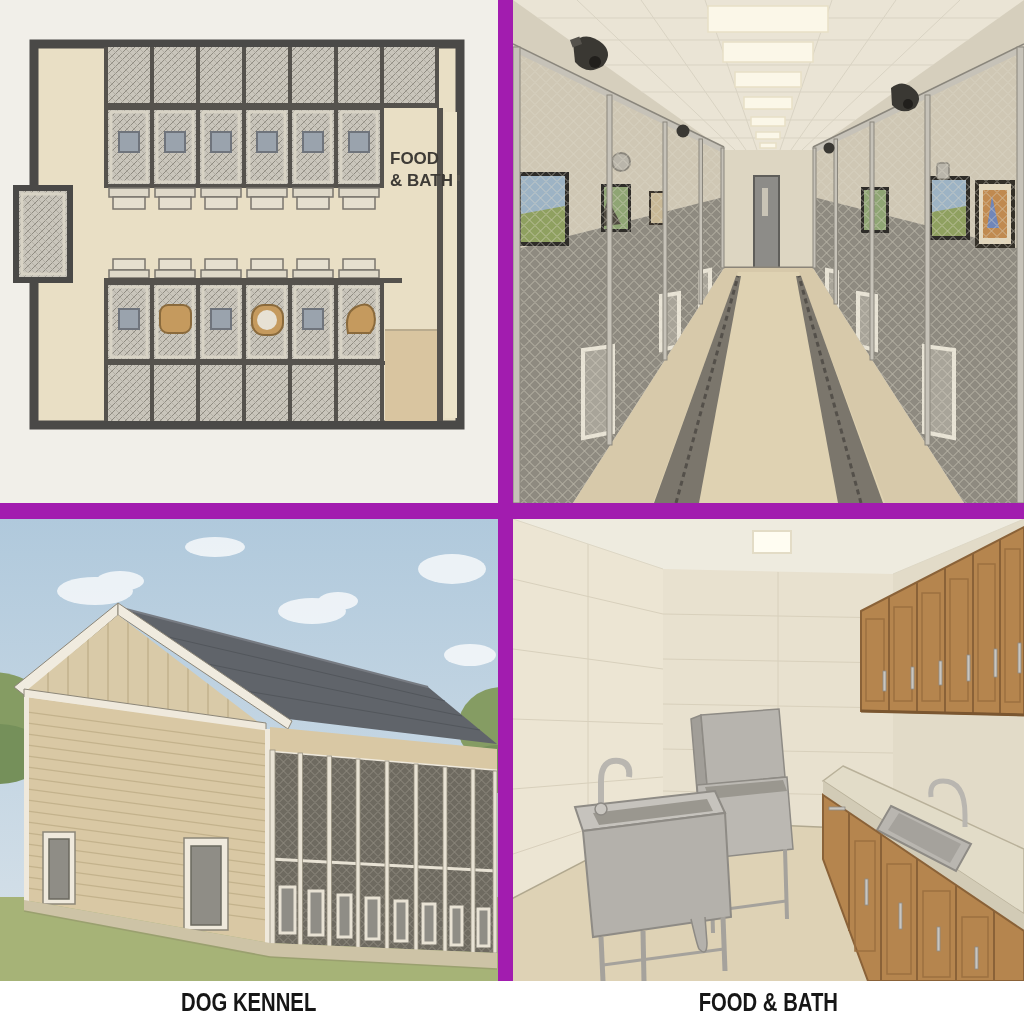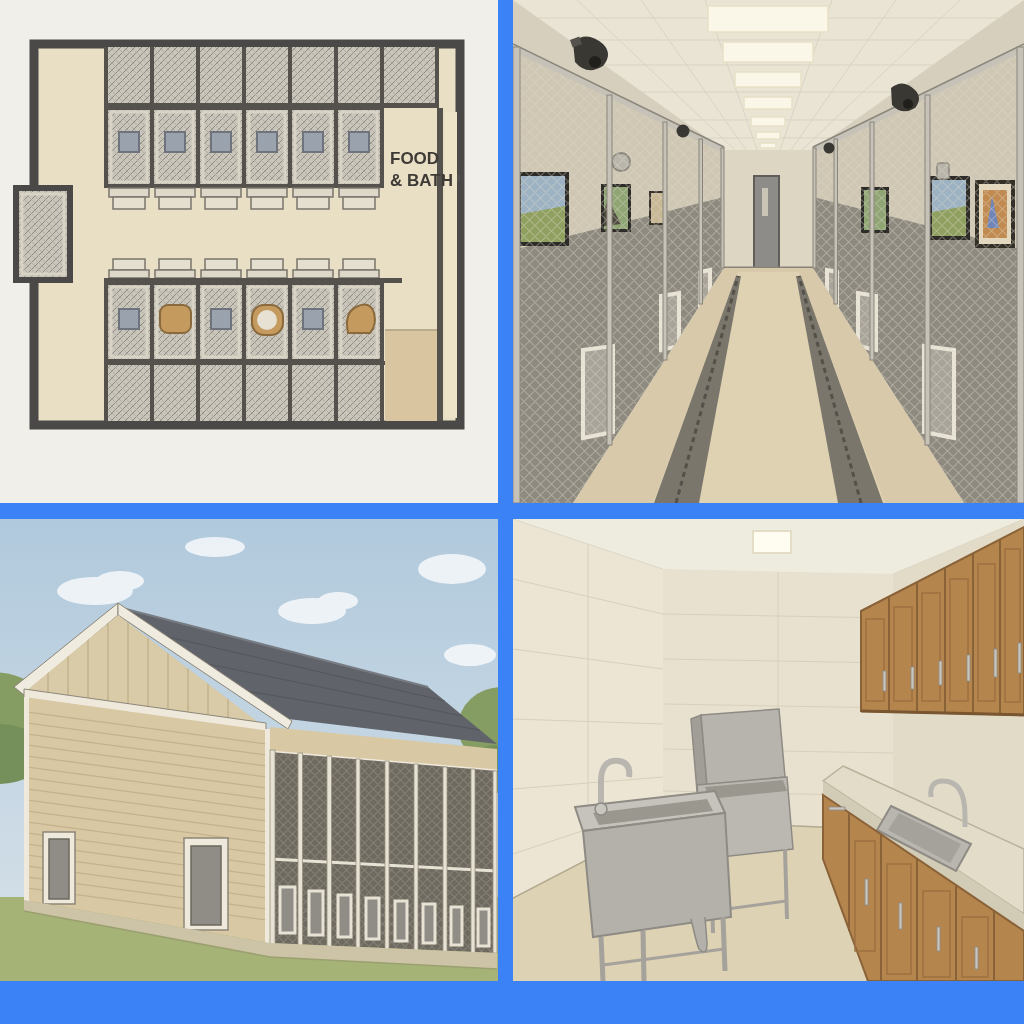--- a/index.html
+++ b/index.html
@@ -1,16 +1,16 @@
 <!DOCTYPE html>
 <html><head>
 <meta charset="utf-8">
 <style>
   html,body{margin:0;padding:0;background:#ffffff;}
-  #frame{position:relative;width:1024px;height:1024px;background:#3b82f6;overflow:hidden;
+  #frame{position:relative;width:1024px;height:1024px;background:#a21caf;overflow:hidden;
          font-family:"Liberation Sans",sans-serif;}
   .panel{position:absolute;overflow:hidden;}
   #panel-floor-plan{left:0;top:0;width:498px;height:503px;background:#f1efe9;}
   #panel-corridor{left:513px;top:0;width:511px;height:503px;background:#d6cfbd;}
   #panel-exterior{left:0;top:519px;width:498px;height:462px;background:#b7cede;}
   #panel-washroom{left:513px;top:519px;width:511px;height:462px;background:#e8e1cf;}
   #caption-band{position:absolute;left:0;top:981px;width:1024px;height:43px;background:#ffffff;}
   .caption{position:absolute;top:0;height:43px;display:flex;align-items:center;justify-content:center;
            font-weight:bold;font-size:26px;color:#161616;letter-spacing:0px;}
   .caption span{display:inline-block;transform:scaleX(0.78);white-space:nowrap;}
@@ -609,14 +609,22 @@
         </g>
 
         <g fill="none" stroke="#b9b6b0" stroke-width="6">
           <path d="M88,290 L88,262 q0,-22 18,-20 q12,2 10,16"></path>
         </g>
         <circle cx="88" cy="290" r="6" fill="#c9c6c0" stroke="#8e8b85" stroke-width="1.5"></circle>
       </g>
     </svg>
   </div>
 
+  <div id="caption-band">
+    <div class="caption" id="caption-left">
+      <span>DOG KENNEL</span>
+    </div>
+    <div class="caption" id="caption-right">
+      <span>FOOD &amp; BATH</span>
+    </div>
+  </div>
 
 </div>
 
 </body></html>

